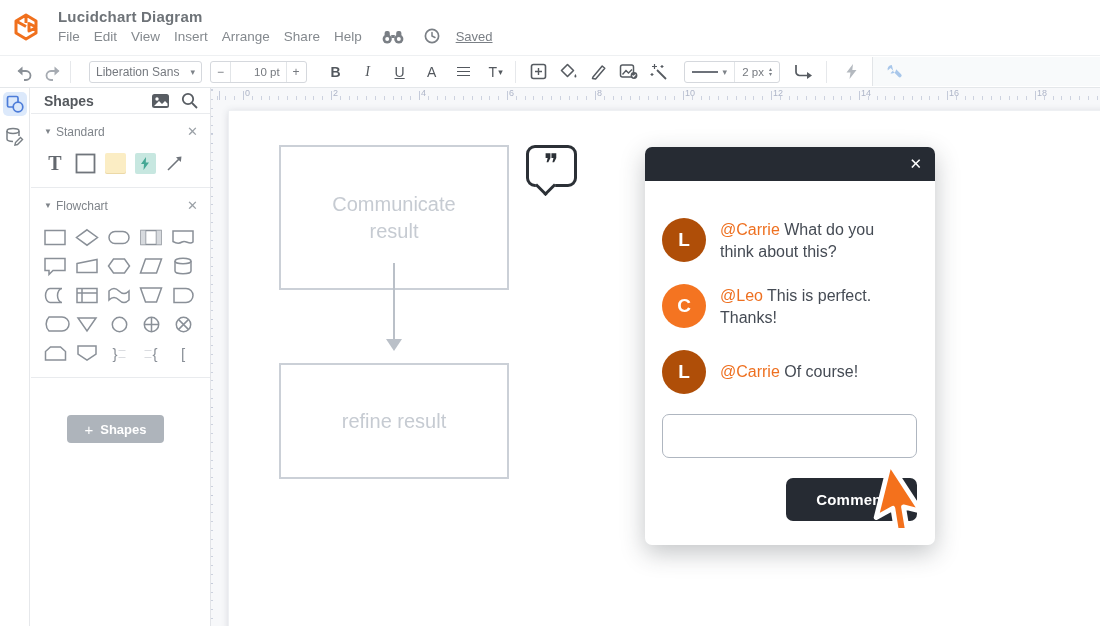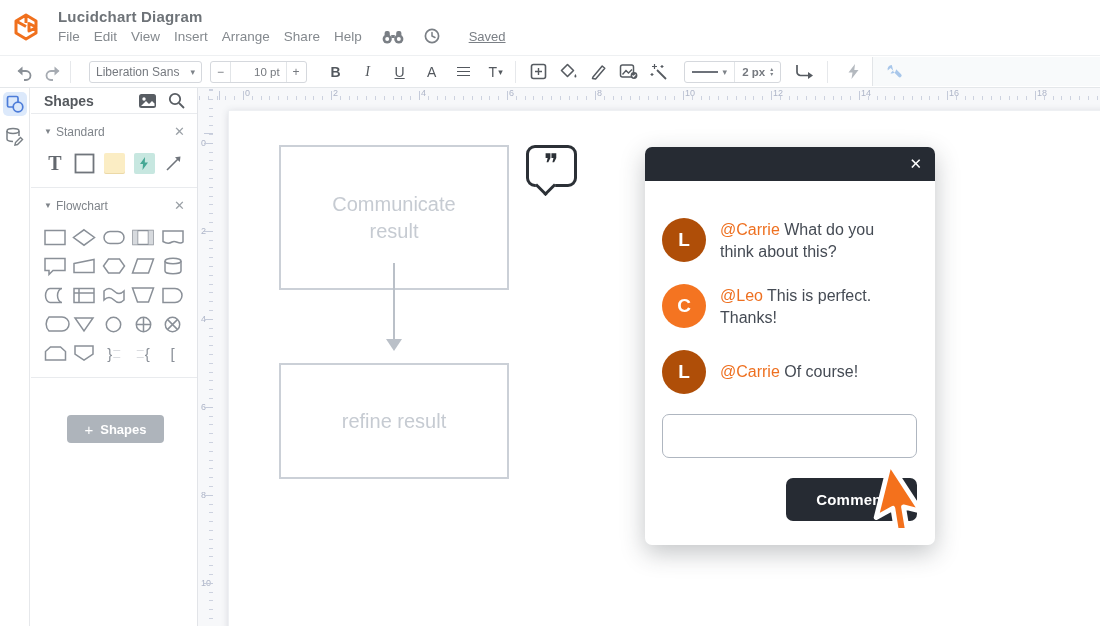--- a/index.html
+++ b/index.html
@@ -9,52 +9,52 @@
     font-family:"Liberation Sans","DejaVu Sans",sans-serif; color:#55595e;
   }
   
   .topbar{ position:absolute; top:0; left:0; right:0; height:55px; background:#fff; z-index:20;}
   .logo{ position:absolute; left:13px; top:13px; width:26px; height:28px;}
   .doc-title{ position:absolute; left:58px; top:8px; font-size:15px; font-weight:bold; color:#6e7378; letter-spacing:.2px;}
   .menubar{ position:absolute; left:58px; top:28px; display:flex; align-items:center; gap:14px; font-size:13.5px; color:#84898e;}
   .menubar .menu-wrap{ display:flex; gap:14px;justify-content:space-between; }
   .menu-item{ cursor:default; }
   .mb-icon{ display:inline-flex; align-items:center; margin-left:6px;}
-  .saved{ color:#7a7f85; text-decoration:underline; margin-left:15px; font-size:13px;}
+  .saved{ color:#7a7f85; text-decoration:underline; margin-left:2px; font-size:13px;}
   
   .toolbar{ position:absolute; top:55px; left:0; right:0; height:33px; background:#fff;
     border-top:1px solid #eef0f2; border-bottom:1px solid #e4e7ea; display:flex; align-items:center; z-index:19;}
   .tb-btn{ display:flex; align-items:center; justify-content:center; width:22px; height:22px; color:#565b61;}
   .sep{ width:1px; height:22px; background:#e6e8eb; margin:0 6px;}
   .font-box{ margin-left:12px; width:113px; height:22px; border:1px solid #d5d8dd; border-radius:3px;
     display:flex; align-items:center; padding:0 6px; font-size:12px; color:#75797f;}
   .font-box .caret{ margin-left:auto; font-size:9px; color:#7d8288;}
   .size-box{ margin-left:8px; height:22px; border:1px solid #d5d8dd; border-radius:3px; display:flex; align-items:center; font-size:12px; color:#75797f;}
   .size-box>*{ padding:0 6px; display:flex; align-items:center; height:100%;}
   .size-box .mid{ border-left:1px solid #e2e5e8; border-right:1px solid #e2e5e8; font-size:11.5px;padding-left:23px;}
   .fmt{ font-size:14px; width:26px; height:22px; display:flex; align-items:center; justify-content:center; color:#53585e; margin-left:6px;}
   .fmt.b{ font-weight:bold; }
   .fmt.i{ font-style:italic; font-family:"Liberation Serif",serif;}
   .fmt.u{ text-decoration:underline;}
   .fmt .tsub{ font-size:9px; margin-left:1px; }
   .align-icon{ display:inline-block; width:13px;}
   .align-icon div{ height:1.6px; background:#53585e; margin:2.4px 0;}
   .line-box{ margin-left:14px; height:22px; border:1px solid #d5d8dd; border-radius:3px; display:flex; align-items:center; font-size:11.5px; color:#75797f;}
   .line-box .seg{ padding:0 7px; display:flex; align-items:center; gap:5px; height:100%;}
-  .line-box .seg+.seg{ border-left:1px solid #e2e5e8;font-weight:bold;}
+  .line-box .seg+.seg{ border-left:1px solid #e2e5e8;}
   .line-swatch{ display:inline-block; width:26px; height:2px; background:#6d727a;}
   .stepper{ display:flex; flex-direction:column; font-size:6px; line-height:5px; color:#7d8288;}
   .right-panel{ position:absolute; right:0; top:1px; bottom:1px; width:228px; background:#f8fafb; border-left:1px solid #e2e5e8; display:flex; align-items:center; padding-left:10px;}
   
   .strip{ position:absolute; top:88px; left:0; width:30px; bottom:0; background:#fff; border-right:1px solid #e6e8eb; z-index:15;}
   .strip-tile{ width:24px; height:24px; margin:4px auto 0; border-radius:5px; display:flex; align-items:center; justify-content:center;}
   .strip-tile.active{ background:#dce9fb;}
   .strip-tile.plain{ margin-top:8px;}
   
-  .panel{ position:absolute; top:88px; left:31px; width:167px; bottom:0; background:#fff; border-right:1px solid #e2e4e8; z-index:15;}
+  .panel{ position:absolute; top:88px; left:31px; width:180px; bottom:0; background:#fff; border-right:1px solid #e2e4e8; z-index:15;}
   .panel-header{ height:26px; display:flex; align-items:center; padding:0 12px 0 13px; border-bottom:1px solid #e9ebee;}
   .panel-title{ font-size:14px; font-weight:bold; color:#55595e;}
   .panel-header .ph-icons{ margin-left:auto; display:flex; gap:11px; align-items:center;}
   .section{ border-bottom:1px solid #e9ebee; padding:10px 12px 13px 13px;}
   .sec-head{ display:flex; align-items:center; font-size:12px; color:#7f848a;}
   .sec-head .tri{ font-size:8px; margin-right:4px; color:#7f848a;}
   .sec-head .x{ margin-left:auto; font-size:13px; color:#9aa0a6;}
   .std-row{ display:flex; gap:8px; margin-top:13px; align-items:center;}
   .shape-cell{ width:22px; height:22px; display:flex; align-items:center; justify-content:center;}
   .sticky{ width:21px; height:21px; background:#fbedc4; border-radius:2px; box-shadow:inset 0 -1px 0 rgba(190,160,80,.25);}

